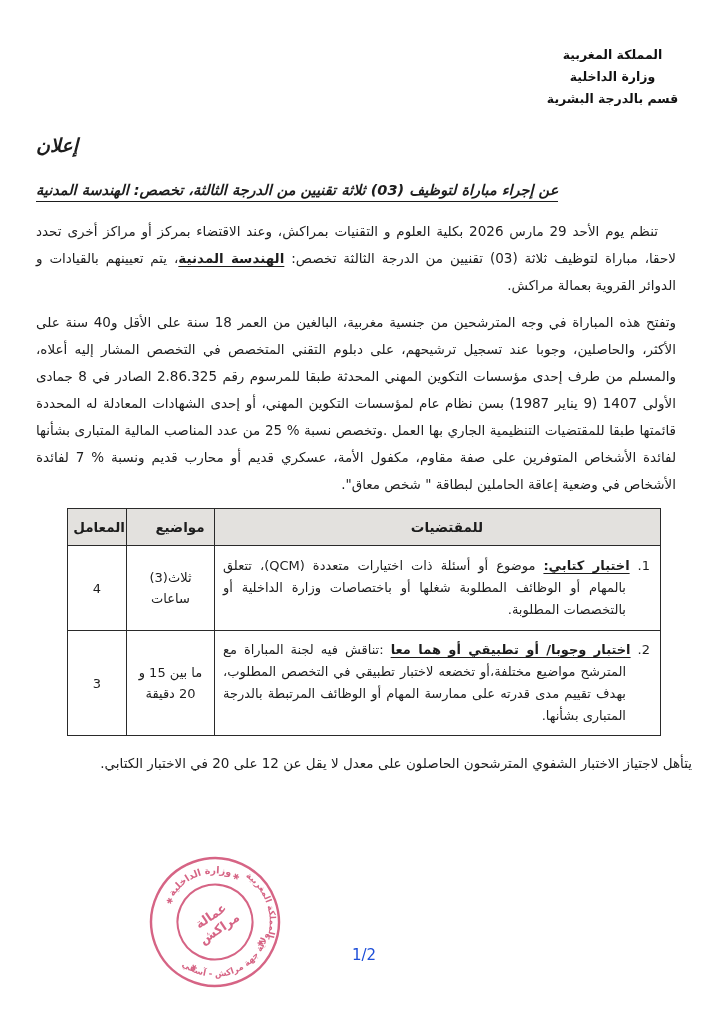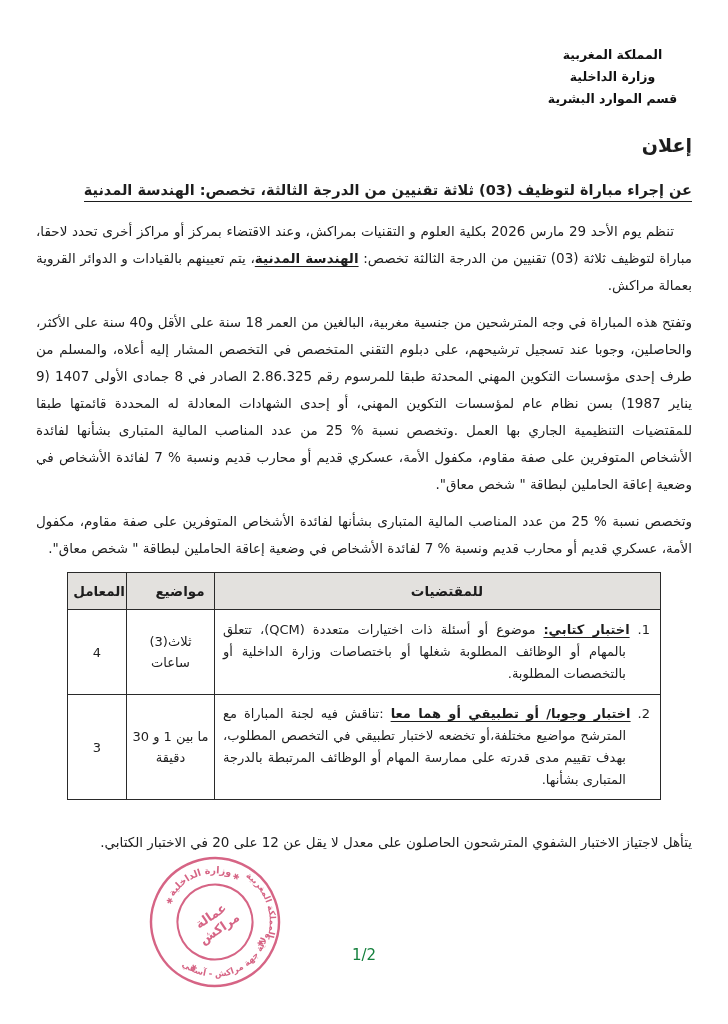--- a/index.html
+++ b/index.html
@@ -9,67 +9,66 @@
     background:#ffffff;
     overflow:hidden;
     font-family:"DejaVu Sans",sans-serif;
     color:#1d1d1d;
     direction:rtl;
   }
   .content{position:absolute;inset:0;padding:44px 36px 0 36px;box-sizing:border-box;}
   
   .letterhead{width:175px;margin-right:-8px;text-align:center;font-weight:bold;font-size:12.5px;line-height:22px;color:#111;}
   
-  .title-block{margin-top:24px;text-align:right;}
+  .title-block{margin-top:24px;text-align:left;font-style:italic;}
   .title-main{font-size:19px;font-weight:bold;}
   .title-sub{margin-top:7px;font-size:14.5px;font-weight:bold;display:inline-block;
     border-bottom:1.5px solid #1d1d1d;padding-bottom:3px;}
   
   .bodytext{margin-top:16px;font-size:13.5px;line-height:27px;text-align:justify;}
-  .bodytext p{margin:0 0 10px 0;}
+  .bodytext p{margin:0 16px 10px 0;}
   .indent{text-indent:18px;}
   .bu{font-weight:bold;text-decoration:underline;text-underline-offset:3px;}
   
   table.exams{border-collapse:collapse;width:593px;margin:4px 31px 0 auto;table-layout:fixed;}
   table.exams th,table.exams td{border:1.6px solid #2a2a2a;font-size:13px;}
   table.exams th{background:#e3e1de;height:34px;font-weight:bold;font-size:13.5px;padding-left:20px;}
   col.c-test{width:446px;}col.c-dur{width:88px;}col.c-coef{width:59px;}
   td.test-cell{padding:6px 10px 6px 8px;line-height:22px;text-align:justify;vertical-align:middle;}
   .test-item{display:block;padding-right:24px;text-indent:-24px;}
   td.dur-cell,td.coef-cell{text-align:center;vertical-align:middle;line-height:21px;padding:4px;}
   tr.r1 td{height:72px;}
   tr.r2 td{height:92px;}
   
-  .qualify{margin:29px 0 0 0;font-size:13.5px;line-height:26px;text-align:right;}
+  .qualify{margin:14px 0 0 0;font-size:13.5px;line-height:26px;text-align:right;}
   
   .stamp{position:absolute;left:139px;top:846px;width:152px;height:152px;opacity:0.85;}
   
-  .pagenum{position:absolute;top:946px;left:0;right:0;text-align:center;font-size:15px;color:#15803d;font-family:"DejaVu Sans",sans-serif;}
+  .pagenum{position:absolute;top:946px;left:0;right:0;text-align:center;font-size:15px;color:#1d4ed8;font-family:"DejaVu Sans",sans-serif;}
 </style>
 </head>
 <body>
 
 <div class="page">
   <div class="content">
 
     <div class="letterhead">
       <div>المملكة المغربية</div>
       <div>وزارة الداخلية</div>
-      <div>قسم الموارد البشرية</div>
+      <div>قسم بالدرجة البشرية</div>
     </div>
 
     <div class="title-block">
       <div class="title-main">إعلان</div><br>
       <span class="title-sub">عن إجراء مباراة لتوظيف (03) ثلاثة تقنيين من الدرجة الثالثة، تخصص: الهندسة المدنية</span>
     </div>
 
     <div class="bodytext">
       <p class="indent"><span>تنظم يوم الأحد 29 مارس 2026 بكلية العلوم و التقنيات بمراكش، وعند الاقتضاء بمركز أو مراكز أخرى تحدد لاحقا، مباراة لتوظيف ثلاثة (03) تقنيين من الدرجة الثالثة تخصص: </span><span class="bu">الهندسة المدنية</span><span>، يتم تعيينهم بالقيادات و الدوائر القروية بعمالة مراكش.</span></p>
       <p>وتفتح هذه المباراة في وجه المترشحين من جنسية مغربية، البالغين من العمر 18 سنة على الأقل و40 سنة على الأكثر، والحاصلين، وجوبا عند تسجيل ترشيحهم، على دبلوم التقني المتخصص في التخصص المشار إليه أعلاه، والمسلم من طرف إحدى مؤسسات التكوين المهني المحدثة طبقا للمرسوم رقم 2.86.325 الصادر في 8 جمادى الأولى 1407 (9 يناير 1987) بسن نظام عام لمؤسسات التكوين المهني، أو إحدى الشهادات المعادلة له المحددة قائمتها طبقا للمقتضيات التنظيمية الجاري بها العمل .وتخصص نسبة % 25 من عدد المناصب المالية المتبارى بشأنها لفائدة الأشخاص المتوفرين على صفة مقاوم، مكفول الأمة، عسكري قديم أو محارب قديم ونسبة % 7 لفائدة الأشخاص في وضعية إعاقة الحاملين لبطاقة " شخص معاق".</p>
-      <p>وتخصص نسبة % 25 من عدد المناصب المالية المتبارى بشأنها لفائدة الأشخاص المتوفرين على صفة مقاوم، مكفول الأمة، عسكري قديم أو محارب قديم ونسبة % 7 لفائدة الأشخاص في وضعية إعاقة الحاملين لبطاقة " شخص معاق".</p>
     </div>
 
     <table class="exams">
       <colgroup>
           <col class="c-test">
           <col class="c-dur">
           <col class="c-coef">
         </colgroup>
       <thead>
         <tr>
@@ -83,21 +82,21 @@
           <td class="test-cell">
             <span class="test-item"><span>1. </span><span class="bu">اختبار كتابي:</span><span> موضوع أو أسئلة ذات اختيارات متعددة (QCM)، تتعلق بالمهام أو الوظائف المطلوبة شغلها أو باختصاصات وزارة الداخلية أو بالتخصصات المطلوبة.</span></span>
           </td>
           <td class="dur-cell">ثلاث(3) ساعات</td>
           <td class="coef-cell">4</td>
         </tr>
         <tr class="r2">
           <td class="test-cell">
             <span class="test-item"><span>2. </span><span class="bu">اختبار وجوبا/ أو تطبيقي أو هما معا</span><span> :تناقش فيه لجنة المباراة مع المترشح مواضيع مختلفة،أو تخضعه لاختبار تطبيقي في التخصص المطلوب، بهدف تقييم مدى قدرته على ممارسة المهام أو الوظائف المرتبطة بالدرجة المتبارى بشأنها.</span></span>
           </td>
-          <td class="dur-cell">ما بين 1 و 30 دقيقة</td>
+          <td class="dur-cell">ما بين 15 و 20 دقيقة</td>
           <td class="coef-cell">3</td>
         </tr>
       </tbody>
     </table>
 
     <p class="qualify">يتأهل لاجتياز الاختبار الشفوي المترشحون الحاصلون على معدل لا يقل عن 12 على 20 في الاختبار الكتابي.</p>
   </div>
 
   <div class="stamp">
     <svg width="152" height="152" viewBox="0 0 150 150" xmlns="http://www.w3.org/2000/svg">

